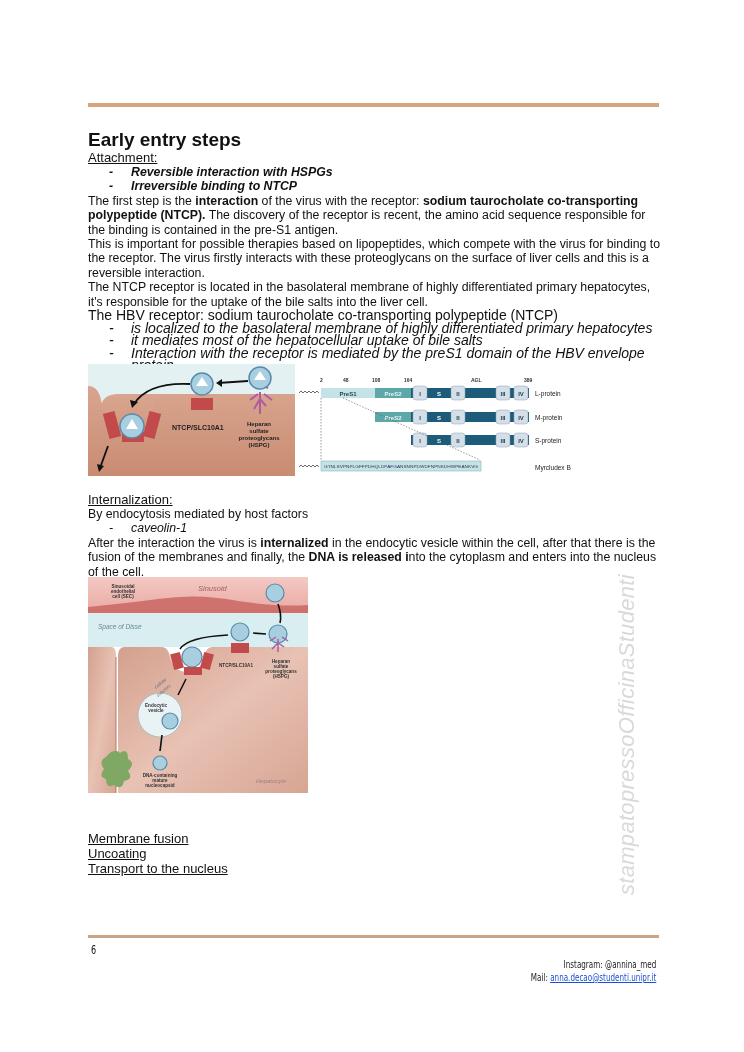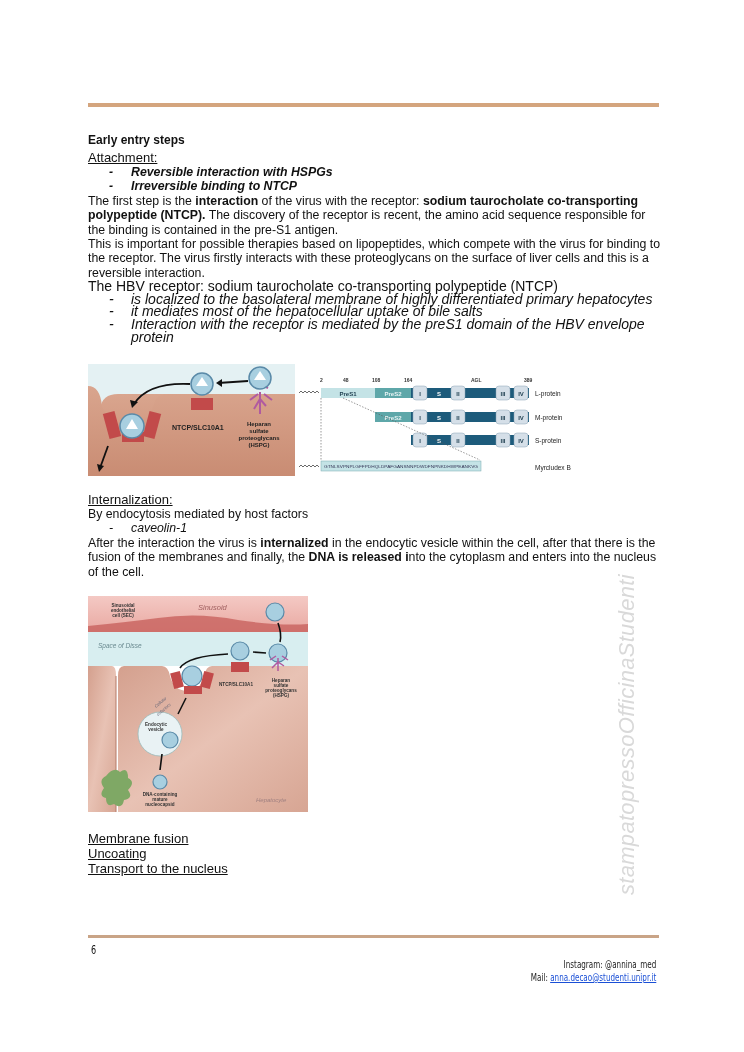--- a/index.html
+++ b/index.html
@@ -3,32 +3,32 @@
 <meta charset="utf-8">
 <style>
   html, body { margin: 0; padding: 0; background: #ffffff; }
   body { width: 744px; height: 1052px; position: relative; overflow: hidden;
          font-family: "Liberation Sans", "DejaVu Sans", sans-serif; color: #111; }
   .page { position: absolute; left: 0; top: 0; width: 744px; height: 1052px; }
   .rule { position: absolute; left: 88px; width: 571px; height: 4px; background: #d4a57e; }
   .rule.top { top: 103px; }
   .rule.bottom { top: 935px; height: 3px; background: #c9a487; }
   .content { position: absolute; left: 88px; top: 130px; width: 575px; font-size: 12.3px; line-height: 14.4px; }
-  .h1 { font-size: 12px; font-weight: bold; line-height: 20px; margin: 0; }
+  .h1 { font-size: 19px; font-weight: bold; line-height: 20px; margin: 0; }
   .h2 { font-size: 13px; font-weight: normal; text-decoration: underline; line-height: 15px; margin: 0; }
   .bullets { margin: 0; padding: 0; list-style: none; font-style: italic; }
   .bullets li { position: relative; padding-left: 43px; line-height: 14.4px; }
   .bullets li::before { content: "-"; position: absolute; left: 21px; }
   .bullets.bold li { font-weight: bold; }
   .p { margin: 0; }
   .small { font-size: 14px; line-height: 12.6px; }
   .small .bullets li { line-height: 12.6px; }
   b { font-weight: bold; }
   .fig1 { position: absolute; left: 88px; top: 364px; width: 395px; height: 112px; }
-  .fig2 { position: absolute; left: 88px; top: 596px; width: 176px; height: 216px; }
+  .fig2 { position: absolute; left: 88px; top: 577px; width: 176px; height: 216px; }
   .fig-label { font-family: "Liberation Sans", sans-serif; font-weight: bold; fill: #222; }
   .footer-page { position: absolute; left: 91px; top: 943px; font-family: "DejaVu Sans Condensed", "DejaVu Sans", sans-serif; font-size: 12px; transform: scaleX(0.75); transform-origin: left; }
   .footer-right { position: absolute; right: 88px; top: 958px; text-align: right; font-family: "DejaVu Sans", sans-serif; font-size: 10px; line-height: 13px; color: #222; transform: scaleX(0.72); transform-origin: right; }
   .footer-right a { color: #1a4fd6; text-decoration: underline; }
   .watermark { position: absolute; left: 614px; top: 895px; transform: rotate(-90deg); transform-origin: left top;
                font-family: "Liberation Sans", sans-serif; font-style: italic; font-size: 22px; color: #d9d9d9; white-space: nowrap; letter-spacing: 0.3px; }
 </style>
 </head>
 <body>
 
@@ -40,20 +40,21 @@
     <h1 class="h1">Early entry steps</h1>
     <h2 class="h2">Attachment:</h2>
     <ul class="bullets bold">
       <li>Reversible interaction with HSPGs</li>
       <li>Irreversible binding to NTCP</li>
     </ul>
     <p class="p">
       <span>The first step is the </span><b>interaction</b><span> of the virus with the receptor: </span><b>sodium taurocholate co-transporting polypeptide (NTCP).</b><span> The discovery of the receptor is recent, the amino acid sequence responsible for the binding is contained in the pre-S1 antigen.</span>
     </p>
     <p class="p">This is important for possible therapies based on lipopeptides, which compete with the virus for binding to the receptor. The virus firstly interacts with these proteoglycans on the surface of liver cells and this is a reversible interaction.</p>
+    <p class="p">The NTCP receptor is located in the basolateral membrane of highly differentiated primary hepatocytes, it's responsible for the uptake of the bile salts into the liver cell.</p>
     <div class="small">
       <p class="p">The HBV receptor: sodium taurocholate co-transporting polypeptide (NTCP)</p>
       <ul class="bullets">
         <li>is localized to the basolateral membrane of highly differentiated primary hepatocytes</li>
         <li>it mediates most of the hepatocellular uptake of bile salts</li>
         <li>Interaction with the receptor is mediated by the preS1 domain of the HBV envelope protein</li>
       </ul>
     </div>
   </div>
 

